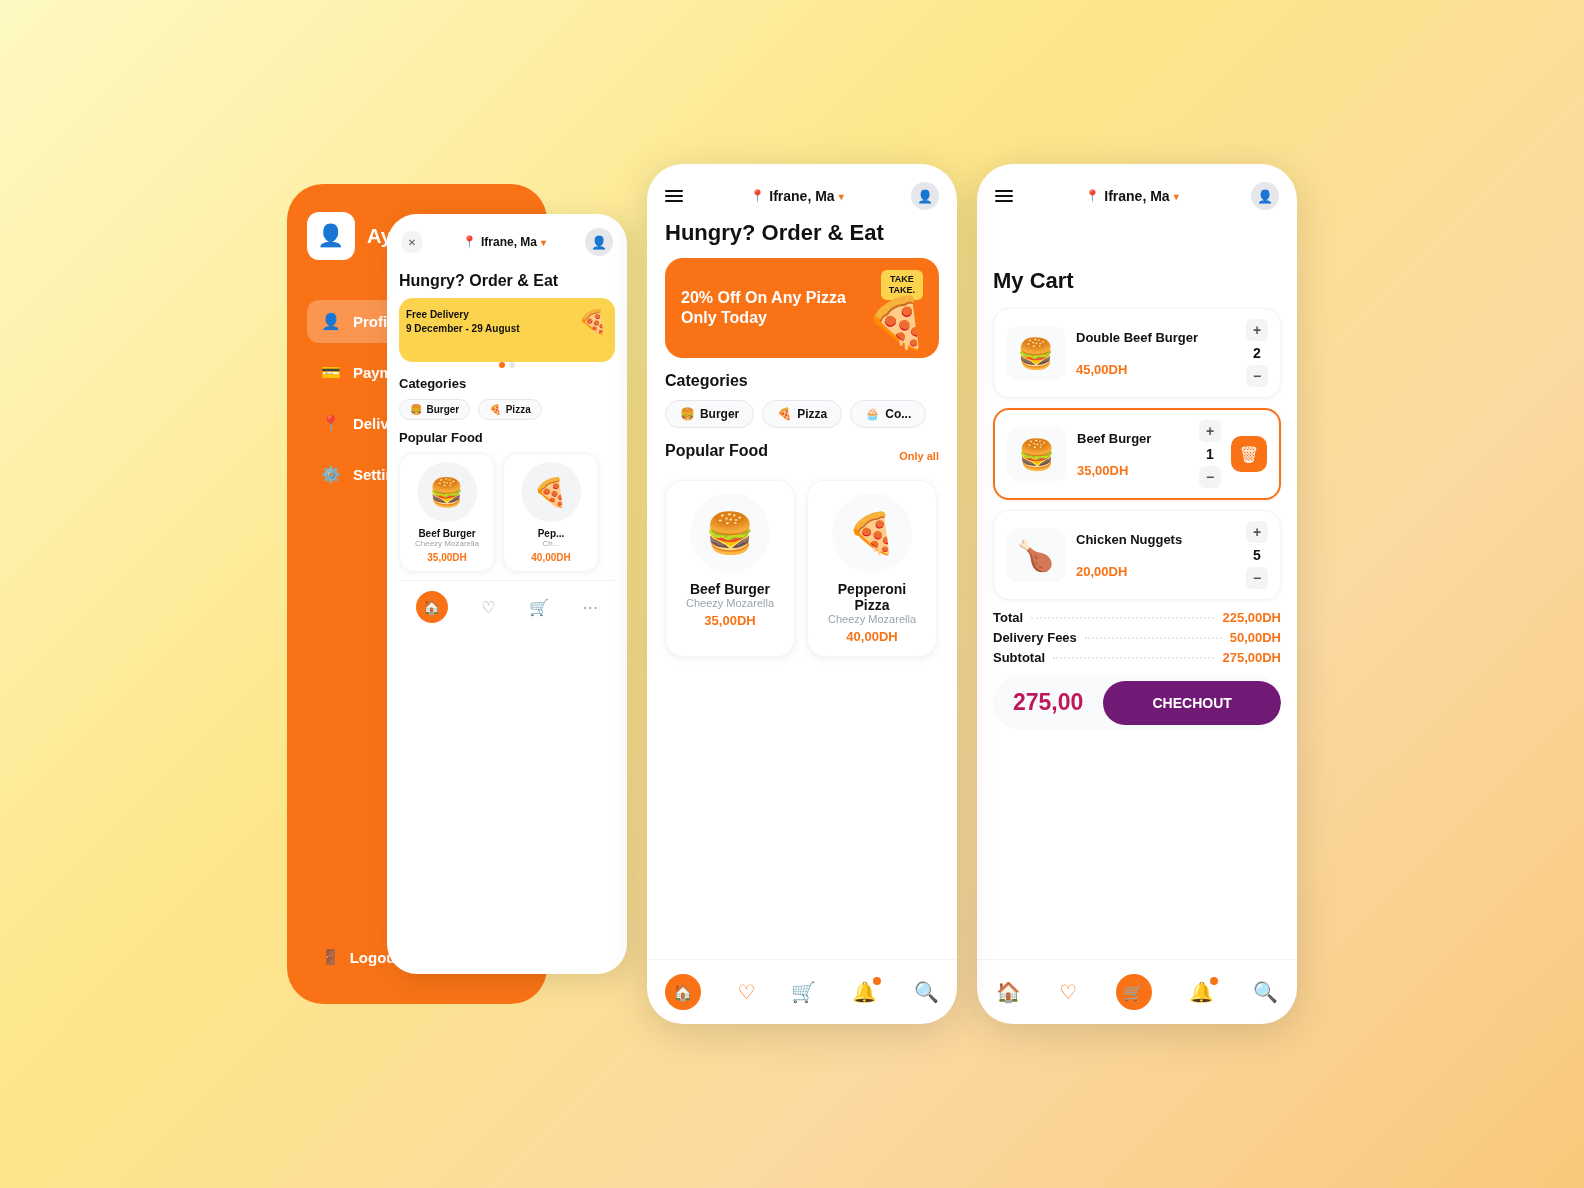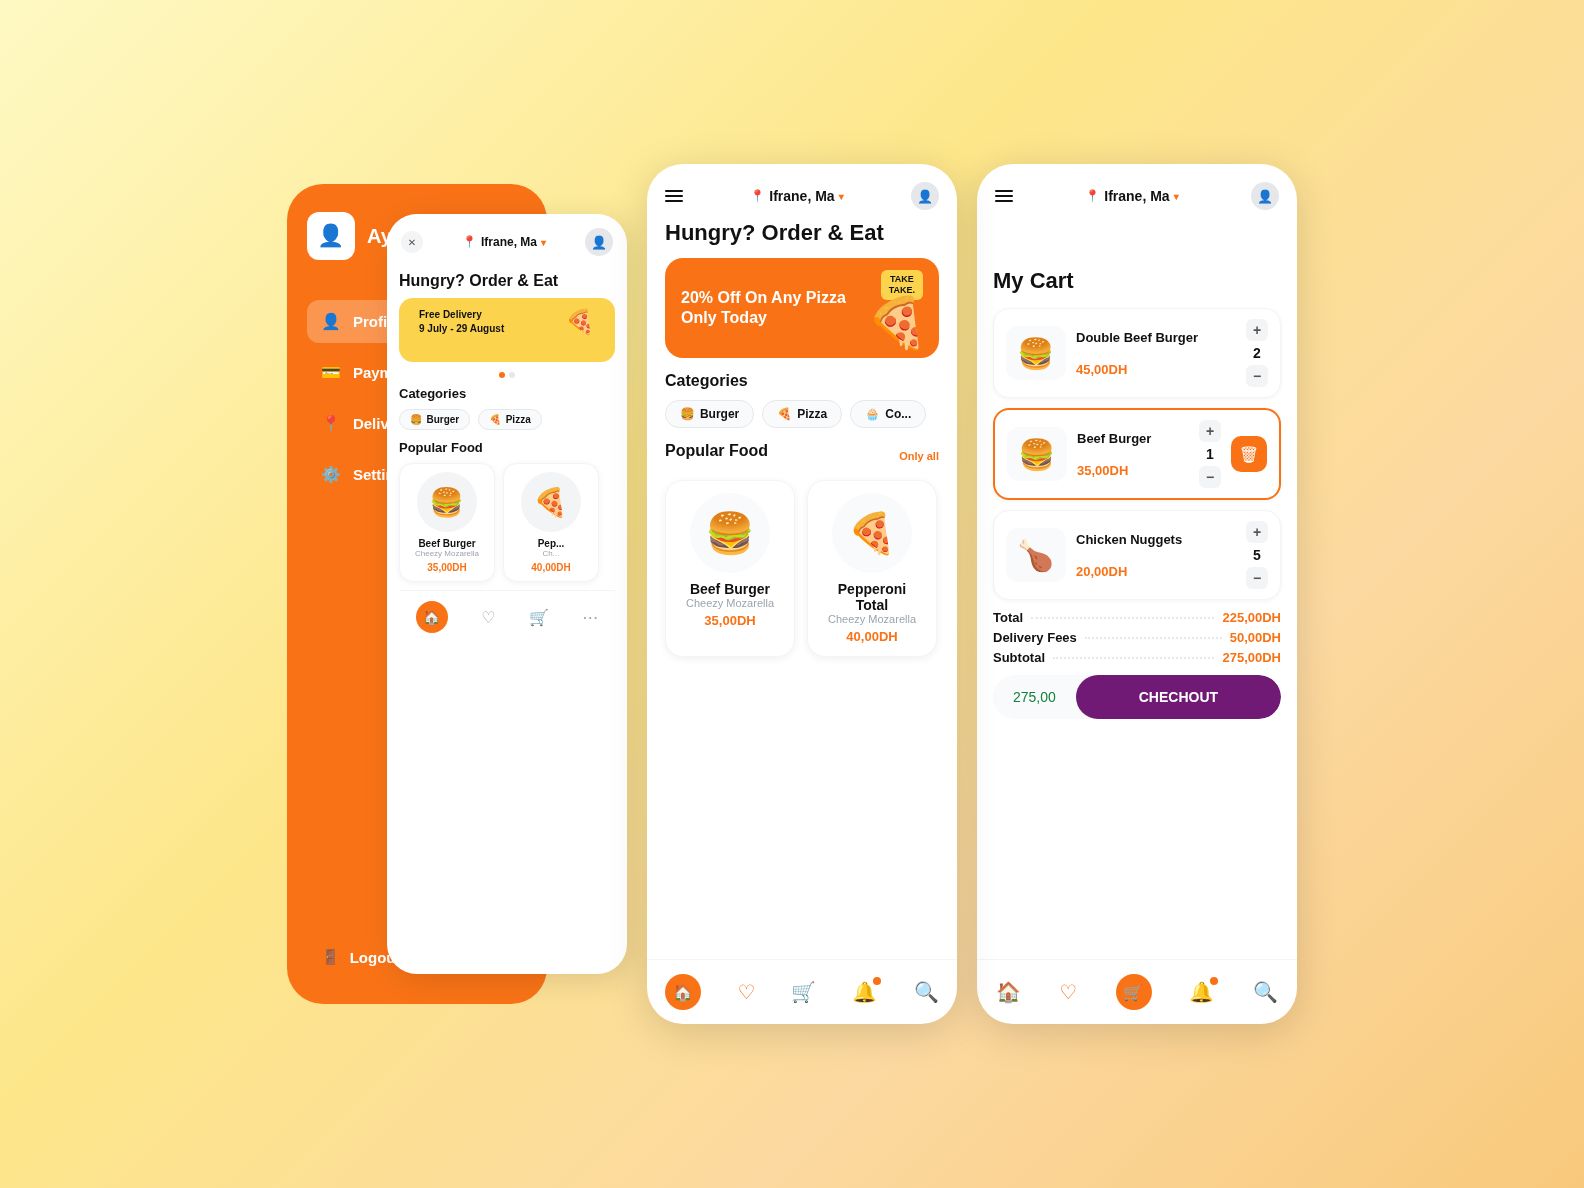--- a/index.html
+++ b/index.html
@@ -147,22 +147,21 @@
     .phone-content { padding: 8px 12px; overflow: hidden; }
     .hero-title-s1 {
       font-size: 16px;
       font-weight: 800;
       color: #111;
       margin-bottom: 8px;
     }
     .promo-banner-s1 {
       background: #FCD34D;
       border-radius: 14px;
-      padding: 10px 20px;
-      margin-bottom: 10px;
+      padding: 10px 7px;
       min-height: 64px;
       display: flex;
       align-items: flex-start;
       justify-content: space-between;
     }
     .promo-text-s1 {
       font-size: 10px;
       font-weight: 700;
       color: #111;
       line-height: 1.4;
@@ -384,23 +383,23 @@
     .checkout-section {
       margin: 10px 0 0;
       display: flex;
       background: #f9fafb;
       border-radius: 50px;
       overflow: hidden;
       align-items: center;
     }
     .checkout-total {
       padding: 14px 20px;
-      font-size: 14px;
-      font-weight: 400;
-      color: #15803d;
+      font-size: 23px;
+      font-weight: 700;
+      color: #be185d;
     }
     .checkout-btn {
       background: #701a75;
       color: white;
       font-size: 14px;
       font-weight: 800;
       padding: 14px 24px;
       border-radius: 50px;
       cursor: pointer;
       flex: 1;
@@ -472,21 +471,21 @@
           <span>Ifrane, Ma</span>
           <span class="chevron">▾</span>
         </div>
         <div class="avatar-small">👤</div>
       </div>
       <div class="phone-content">
         <div class="hero-title-s1">Hungry? Order &amp; Eat</div>
         <div class="promo-banner-s1">
           <div>
             <div class="promo-text-s1">Free Delivery</div>
-            <div class="promo-text-s1">9 July - 29 August</div>
+            <div class="promo-text-s1">9 December - 29 August</div>
           </div>
           <span class="promo-emoji">🍕</span>
         </div>
         <div class="dots-row">
           <div class="dot active"></div>
           <div class="dot"></div>
         </div>
         <div class="section-title">Categories</div>
         <div class="categories-row">
           <div class="cat-chip">
@@ -571,21 +570,21 @@
       </div>
       <div class="s2-food-grid">
         <div class="s2-food-card">
           <div class="s2-food-img">🍔</div>
           <div class="s2-food-name">Beef Burger</div>
           <div class="s2-food-sub">Cheezy Mozarella</div>
           <div class="s2-food-price">35,00DH</div>
         </div>
         <div class="s2-food-card">
           <div class="s2-food-img">🍕</div>
-          <div class="s2-food-name">Pepperoni Total</div>
+          <div class="s2-food-name">Pepperoni Pizza</div>
           <div class="s2-food-sub">Cheezy Mozarella</div>
           <div class="s2-food-price">40,00DH</div>
         </div>
       </div>
     </div>
     <div class="s2-bottom-nav">
       <span style="background:#F97316;color:white;width:36px;height:36px;border-radius:50%;display:flex;align-items:center;justify-content:center;font-size:16px;cursor:pointer;">🏠</span>
       <span style="font-size:20px;color:#F97316;cursor:pointer;">♡</span>
       <span style="font-size:20px;color:#F97316;cursor:pointer;">🛒</span>
       <div class="notification-icon" style="font-size:20px;color:#F97316;">

